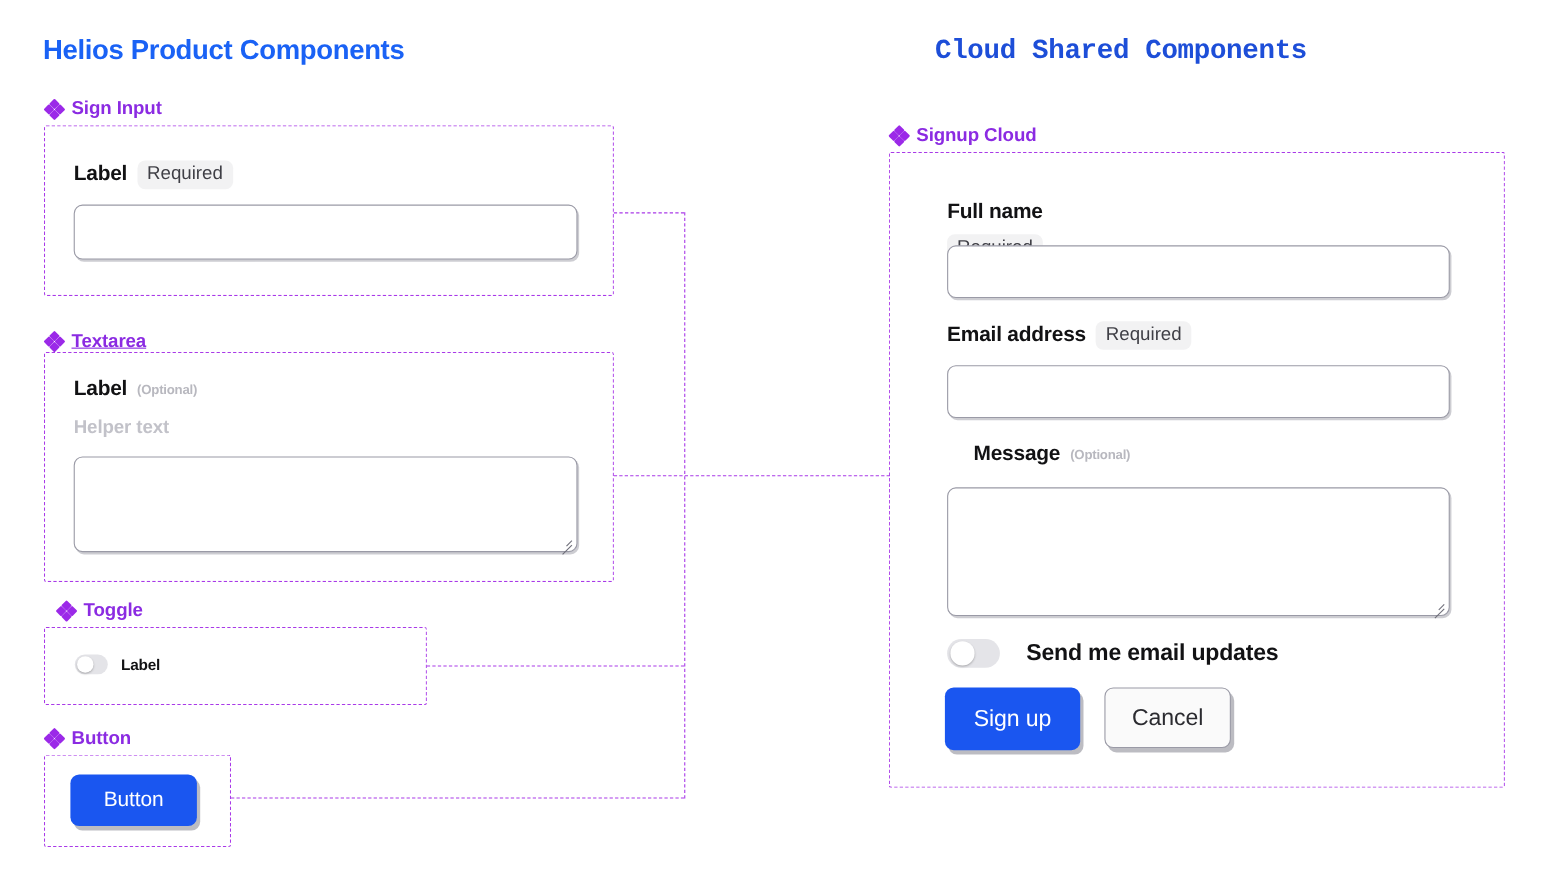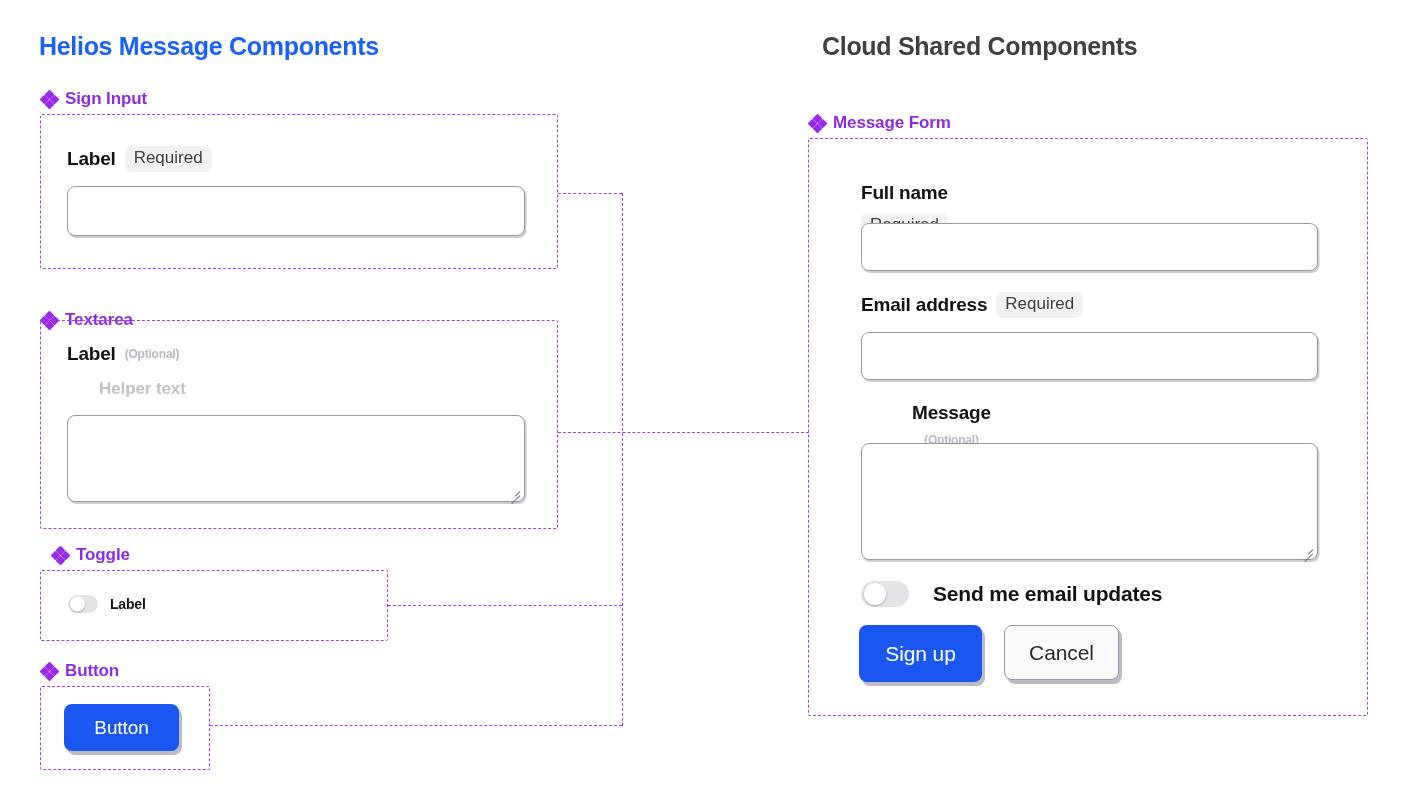--- a/index.html
+++ b/index.html
@@ -23,21 +23,21 @@
 
   
   .col-title {
     position: absolute;
     font-size: 25px;
     font-weight: 700;
     letter-spacing: -0.3px;
     white-space: nowrap;
   }
   #left-column-title { left: 39px; top: 32px; color: #1a62f5; }
-  #right-column-title { left: 822px; top: 32px; color: #404040; }
+  #right-column-title { left: 850px; top: 32px; color: #1d4ed8; font-family: Liberation Mono, monospace; }
 
   
   .section-label {
     position: absolute;
     display: flex;
     align-items: center;
     gap: 7px;
     font-size: 17px;
     font-weight: 700;
     color: #8b2be2;
@@ -203,21 +203,21 @@
     color: #2b2b30;
     border: 1.3px solid #9a9aa6;
     box-shadow: 3px 4px 0 rgba(95,95,110,0.42);
   }
 </style>
 </head>
 <body>
 
 <div class="canvas">
 
-  <div class="col-title" id="left-column-title">Helios Message Components</div>
+  <div class="col-title" id="left-column-title">Helios Product Components</div>
 
   <div class="col-title" id="right-column-title">Cloud Shared Components</div>
 
   <div class="section-label" style="left:41px; top:89px;">
     <span class="diamond-icon">
       <i class="n"></i>
         <i class="w"></i>
         <i class="e"></i>
         <i class="s"></i>
     </span>
@@ -226,38 +226,38 @@
 
   <div class="frame" style="left:40px; top:114px; width:518px; height:155px;"></div>
 
   <div class="field-label-row" style="left:67px; top:146px;">
     <span class="field-label">Label</span>
     <span class="badge">Required</span>
   </div>
 
   <div class="text-input" style="left:67px; top:186px; width:458px; height:50px;"></div>
 
-  <div class="section-label" style="left:41px; top:310px;">
+  <div class="section-label" style="left:41px; top:300px;text-decoration:underline;">
     <span class="diamond-icon">
       <i class="n"></i>
         <i class="w"></i>
         <i class="e"></i>
         <i class="s"></i>
     </span>
     <span>Textarea</span>
   </div>
 
   <div class="frame" style="left:40px; top:320px; width:518px; height:209px;"></div>
 
   <div class="field-label-row" style="left:67px; top:343px;">
     <span class="field-label">Label</span>
     <span class="optional">(Optional)</span>
   </div>
 
-  <div class="helper-text" style="left:67px; top:379px;margin-left:32px;">Helper text</div>
+  <div class="helper-text" style="left:67px; top:379px;">Helper text</div>
 
   <div class="text-area" style="left:67px; top:415px; width:458px; height:87px;">
     <span class="resize-grip">
       <span class="l1"></span>
         <span class="l2"></span>
     </span>
   </div>
 
   <div class="section-label" style="left:52px; top:545px;">
     <span class="diamond-icon">
@@ -302,38 +302,38 @@
 
   <div class="conn h" style="left:558px; top:432px; width:251px;"></div>
 
   <div class="section-label" style="left:809px; top:113px;">
     <span class="diamond-icon">
       <i class="n"></i>
         <i class="w"></i>
         <i class="e"></i>
         <i class="s"></i>
     </span>
-    <span>Message Form</span>
+    <span>Signup Cloud</span>
   </div>
 
   <div class="frame" style="left:808px; top:138px; width:560px; height:578px;"></div>
 
   <div class="field-label-row" style="left:861px; top:182px;flex-direction:column;">
     <span class="field-label">Full name</span>
     <span class="badge">Required</span>
   </div>
   <div class="text-input" style="left:861px; top:223px; width:457px; height:48px;"></div>
 
   <div class="field-label-row" style="left:861px; top:292px;text-align:center;">
     <span class="field-label">Email address</span>
     <span class="badge">Required</span>
   </div>
   <div class="text-input" style="left:861px; top:332px; width:457px; height:48px;"></div>
 
-  <div class="field-label-row" style="left:912px; top:402px;flex-direction:column;">
+  <div class="field-label-row" style="left:885px; top:402px;">
     <span class="field-label">Message</span>
     <span class="optional">(Optional)</span>
   </div>
   <div class="text-area" style="left:861px; top:443px; width:457px; height:117px;">
     <span class="resize-grip">
       <span class="l1"></span>
         <span class="l2"></span>
     </span>
   </div>
 

